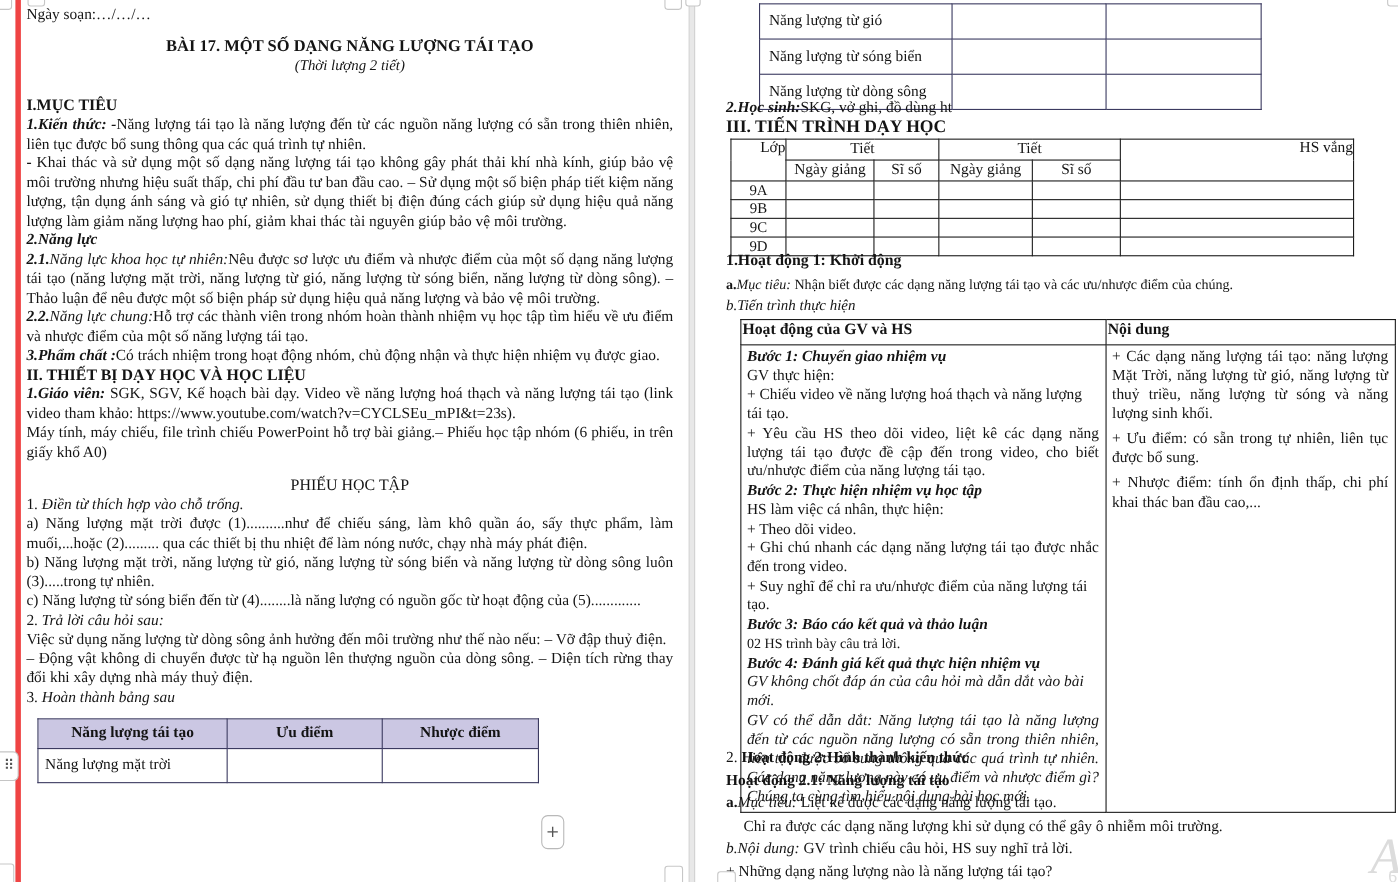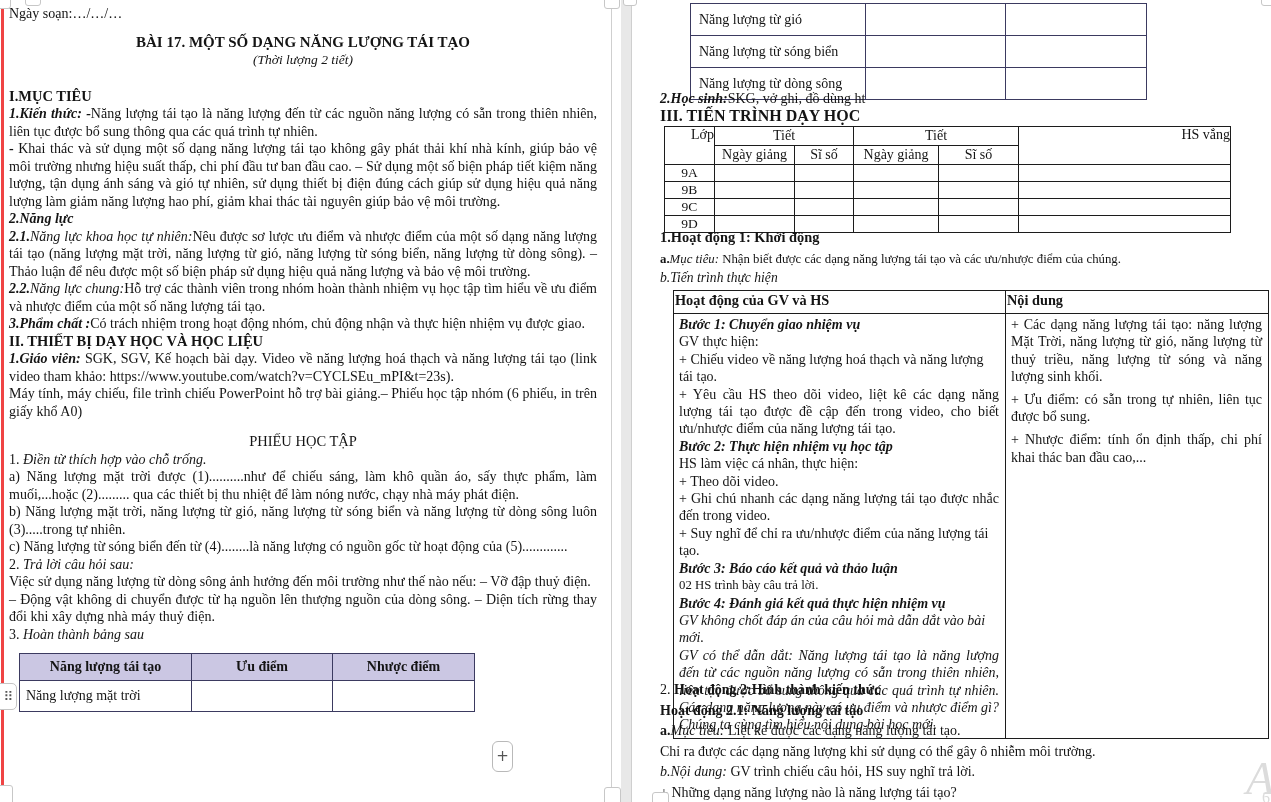--- a/index.html
+++ b/index.html
@@ -2,21 +2,21 @@
 <html lang="vi" style="--canvas_bg: #ffffff; --page_bg: #ffffff; --seam: #e8e8e8; --table_accent_border: #3b3a60; --worksheet_header_fill: #cbc7e3; --black_border: #1c1c1c; --watermark: #dcdcdc;"><head>
 <meta charset="utf-8">
 <style>
   html,body{margin:0;padding:0;}
   .viewport{
     position:relative;width:1271px;height:802px;overflow:hidden;
     background:var(--canvas_bg,#fff);
     font-family:"Liberation Serif","DejaVu Serif",serif;color:#141414;
   }
   .page{position:absolute;top:0;bottom:0;background:var(--page_bg,#fff);}
-  .page-left{left:1px;width:607px;border-left:3px solid #ef4444;border-right:1px solid #cfcfcf;}
+  .page-left{left:14px;width:607px;border-left:5px solid #ef4444;border-right:1px solid #cfcfcf;}
   .page-right{left:631px;width:660px;border-left:1px solid #cfcfcf;}
   .seam{position:absolute;top:0;bottom:0;left:621px;width:10px;background:var(--seam,#e8e8e8);}
 
   .para{font-size:14px;line-height:17.5px;margin:0;}
   .b{font-weight:bold;}
   .i{font-style:italic;}
 
   .content-left{position:absolute;left:5px;top:5px;width:588px;}
 
   
@@ -262,21 +262,21 @@
               <div class="para" style="text-align: justify; margin-top: 6px;"><span>+ Nhược điểm: tính ổn định thấp, chi phí khai thác ban đầu cao,...</span></div>
             </td>
       </tr>
     </tbody>
       </table>
 
     <div class="rp-abs rp-bottom">
         <div class="para" style="margin-bottom: 3px;"><span>2. </span><span class="b">Hoạt động 2:Hình thành kiến thức</span></div>
         <div class="para" style="margin-bottom: 3px;"><span class="b">Hoạt động 2.1: Năng lượng tái tạo</span></div>
         <div class="para" style="margin-bottom: 3px;"><span class="b">a.</span><span class="i">Mục tiêu: </span><span>Liệt kê được các dạng năng lượng tái tạo.</span></div>
-        <div class="para" style="margin-bottom: 3px;"><span>Chỉ ra được các dạng năng lượng khi sử dụng có thể gây ô nhiễm môi trường.</span></div>
+        <div class="para" style="margin-bottom: 3px; margin-left: 16px;"><span>Chỉ ra được các dạng năng lượng khi sử dụng có thể gây ô nhiễm môi trường.</span></div>
         <div class="para" style="margin-bottom: 3px;"><span class="i">b.</span><span class="i">Nội dung: </span><span>GV trình chiếu câu hỏi, HS suy nghĩ trả lời.</span></div>
         <div class="para"><span>+ Những dạng năng lượng nào là năng lượng tái tạo?</span></div>
       </div>
   </div>
 
   <div class="drag-handle">
     <span>⠿</span>
   </div>
   <div class="plus-btn">
     <span>+</span>

